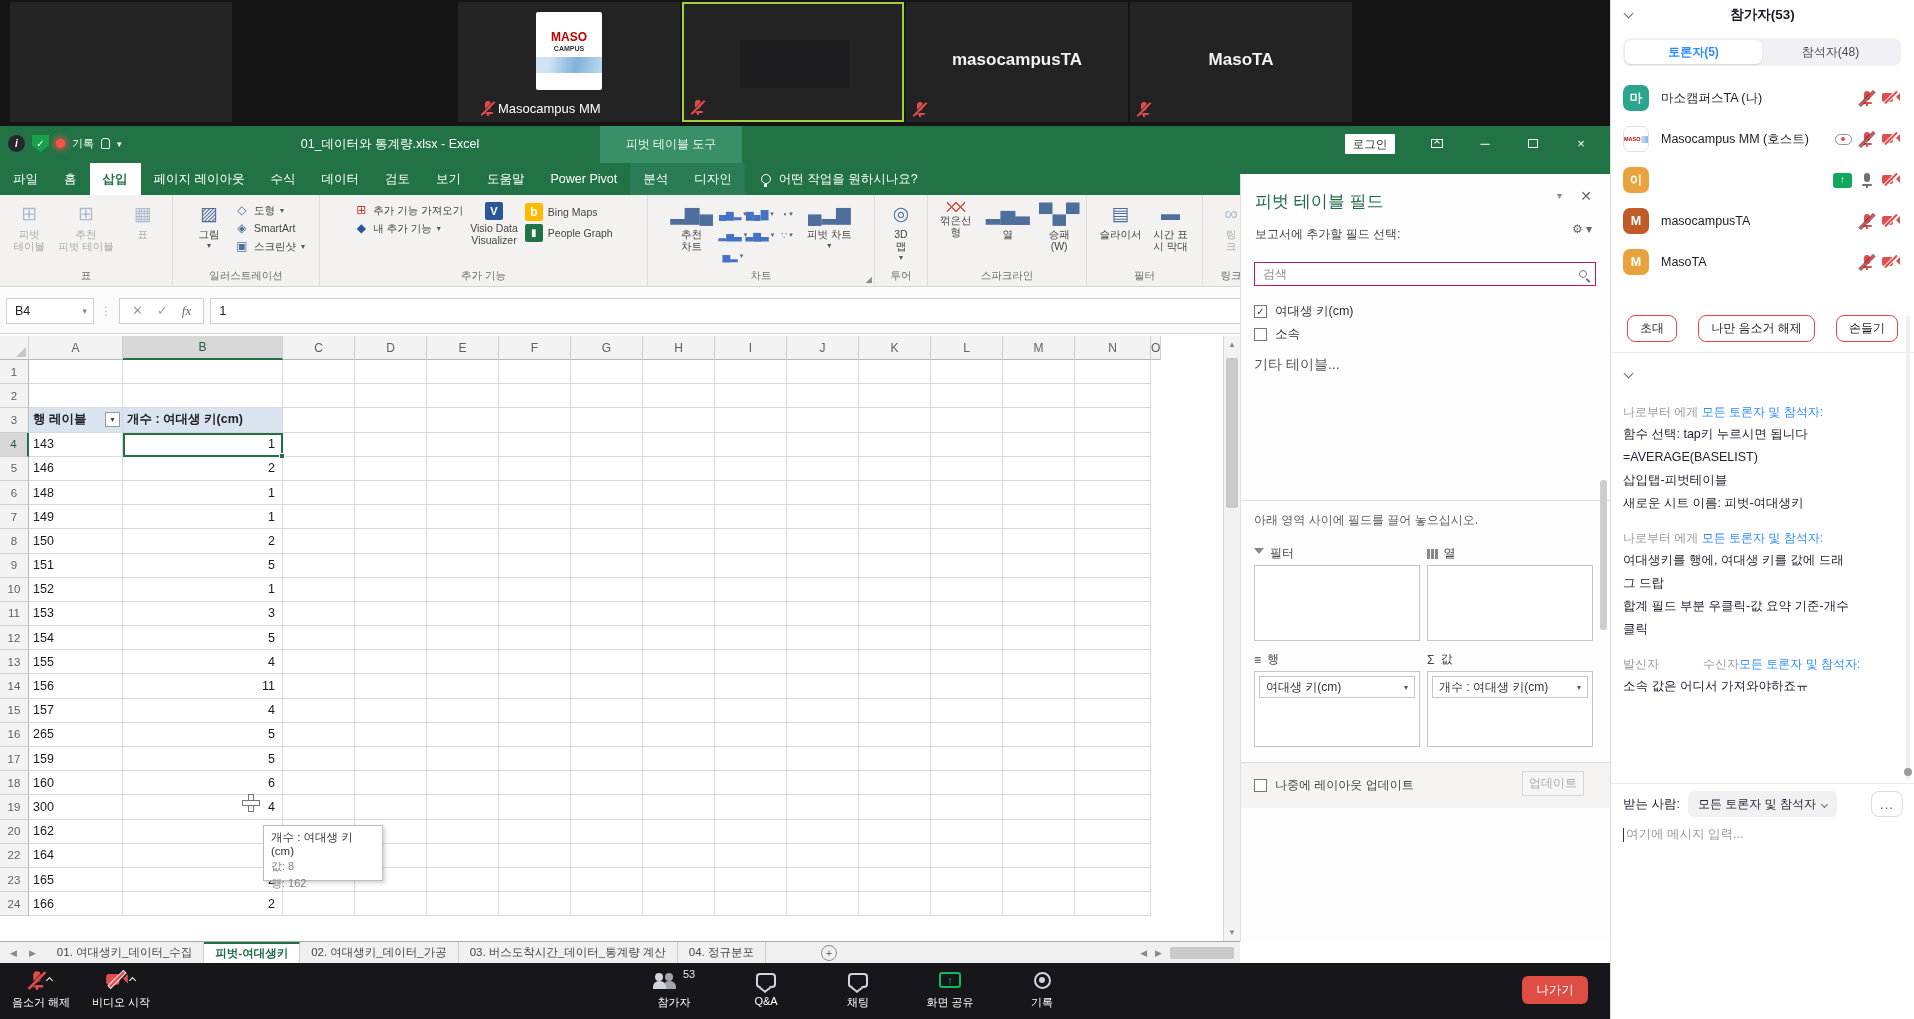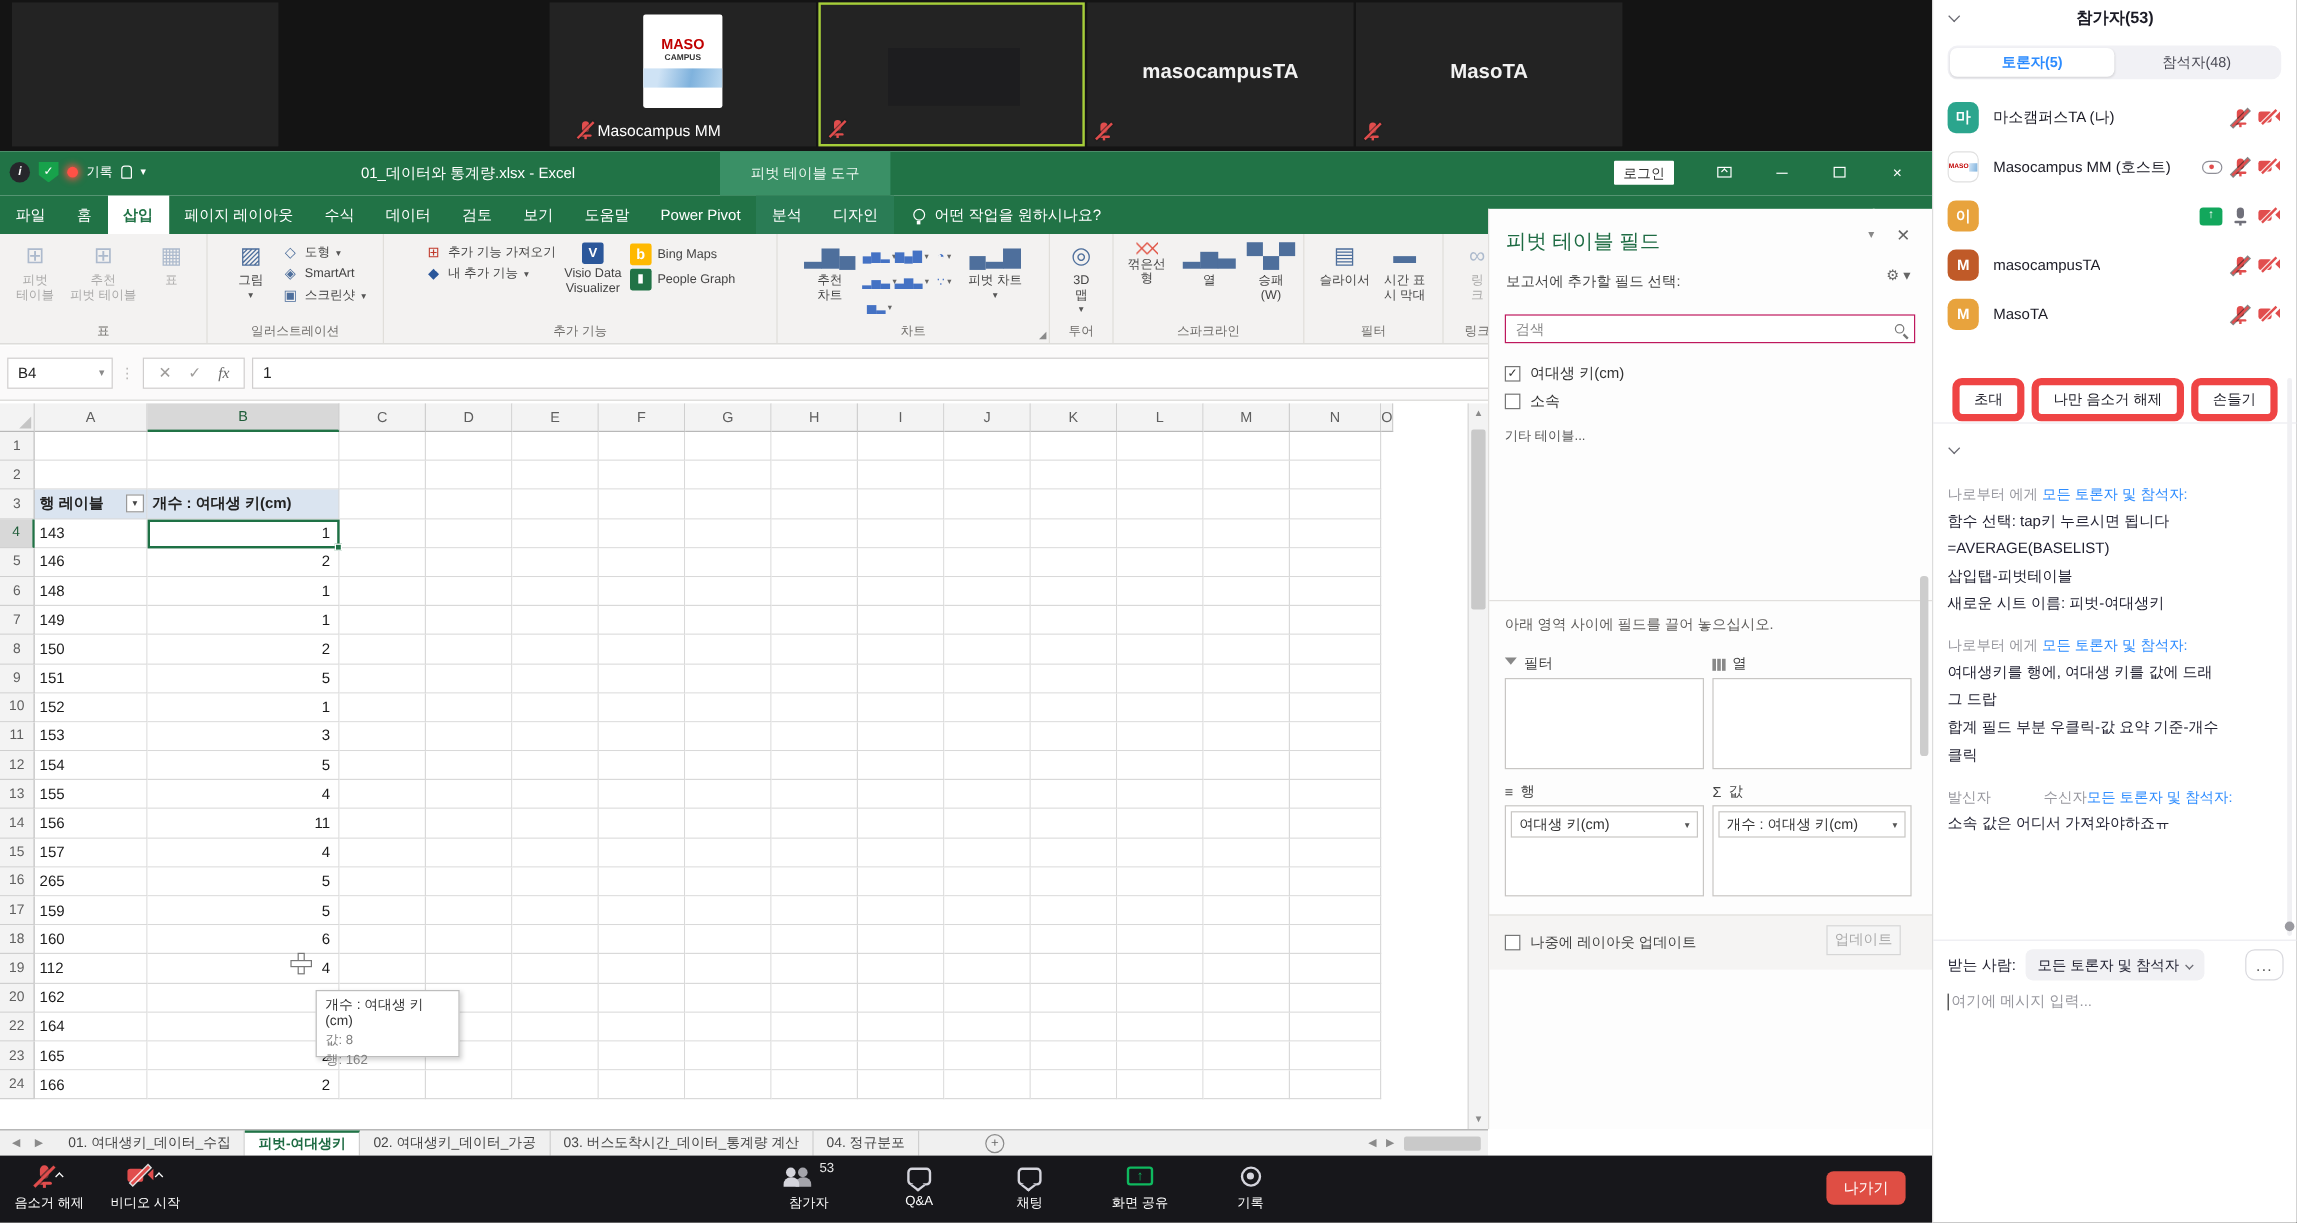--- a/index.html
+++ b/index.html
@@ -139,21 +139,21 @@
   .pp-close{position:absolute;right:18px;top:14px;color:#666;font-size:14px;}
   .pp-pin{position:absolute;right:48px;top:16px;color:#888;font-size:10px;}
   .pp-sub{position:absolute;left:14px;top:52px;color:#444;}
   .pp-gear{position:absolute;right:18px;top:48px;color:#666;font-size:12px;}
   .pp-search{position:absolute;left:13px;top:88px;width:342px;height:24px;background:#fff;border:1px solid #be185d;display:flex;align-items:center;padding:0 8px;color:#8a8a8a;}
   .pp-search .mag{margin-left:auto;width:8px;height:8px;border:1.5px solid #767676;border-radius:50%;position:relative;}
   .pp-search .mag:after{content:"";position:absolute;left:7px;top:7px;width:5px;height:1.5px;background:#767676;transform:rotate(45deg);transform-origin:0 0;}
   .pp-fields{position:absolute;left:13px;top:126px;width:342px;}
   .pp-field{display:flex;align-items:center;gap:8px;height:23px;color:#333;font-size:12.5px;}
   .cbx{width:13px;height:13px;border:1px solid #767676;background:#fff;display:inline-flex;align-items:center;justify-content:center;font-size:10px;color:#333;}
-  .pp-more{position:absolute;left:13px;top:182px;color:#555;font-size:11px;}
+  .pp-more{position:absolute;left:13px;top:182px;color:#555;font-size:14px;}
   .pp-div{position:absolute;left:0;top:326px;width:100%;border-top:1px solid #e1dfdd;}
   .pp-hint{position:absolute;left:13px;top:338px;color:#605e5c;}
   .pp-area-label{position:absolute;display:flex;align-items:center;gap:6px;color:#444;}
   .pp-area-box{position:absolute;width:166px;background:#fff;border:1px solid #c8c6c4;}
   .pp-chip{margin:4px;height:22px;border:1px solid #c8c6c4;background:#fff;display:flex;align-items:center;padding:0 6px;font-size:12px;color:#333;}
   .pp-chip .car{margin-left:auto;font-size:8px;color:#555;}
   .funnel{width:0;height:0;border:5px solid transparent;border-top:6px solid #888;position:relative;display:inline-block;}
   .colbars{display:inline-flex;gap:1.5px;}
   .colbars i{width:2.5px;height:10px;background:#888;}
   .pp-footer{position:absolute;left:0;top:588px;width:100%;height:46px;background:#f5f4f3;border-top:1px solid #e1dfdd;}
@@ -198,21 +198,21 @@
   .sp-tab{flex:1;display:flex;align-items:center;justify-content:center;font-size:12px;color:#4a4a55;border-radius:6px;}
   .sp-tab.active{background:#fff;color:#2d8cff;font-weight:bold;box-shadow:0 1px 2px rgba(0,0,0,.12);}
   .prow{position:absolute;left:0;width:100%;height:40px;}
   .pav{position:absolute;left:12px;top:7px;width:26px;height:26px;border-radius:7px;color:#fff;font-size:12.5px;font-weight:bold;display:flex;align-items:center;justify-content:center;overflow:hidden;}
   .pav.logo{background:#fff;border:1px solid #e0e0e0;}
   .pav.logo .mini-maso{color:#c00000;font-size:5.5px;font-weight:bold;line-height:5px;text-align:center;}
   .pav.logo .mini-wave{width:100%;height:7px;background:linear-gradient(100deg,#cfe3f5,#7fb2dd);}
   .pname{position:absolute;left:50px;top:0;height:40px;display:flex;align-items:center;font-size:12.5px;color:#1b1b25;max-width:150px;white-space:nowrap;overflow:hidden;}
   .picons{position:absolute;right:14px;top:0;height:40px;display:flex;align-items:center;gap:9px;}
   .sp-btns{position:absolute;left:0;top:315px;width:100%;display:flex;justify-content:space-between;padding:0 16px;}
-  .sp-btn{height:27px;border:6px solid #ef4444;border-radius:8px;background:#fff;font-size:12px;color:#1b1b25;padding:12px 12px;display:flex;align-items:center;}
+  .sp-btn{height:27px;border:1px solid #ef4444;border-radius:8px;background:#fff;font-size:12px;color:#1b1b25;padding:12px 12px;display:flex;align-items:center;}
   .sp-div{position:absolute;left:0;width:100%;border-top:1px solid #ebebf0;}
   .chat-header{position:absolute;left:0;top:360px;width:100%;height:26px;display:flex;align-items:center;justify-content:center;font-size:13.5px;font-weight:bold;color:#1b1b25;}
   #chatmsgs{position:absolute;left:12px;top:402px;width:278px;}
   .msg{margin-bottom:13px;}
   .meta{font-size:12px;line-height:21px;}
   .meta .gray{color:#98989f;}
   .meta .blue{color:#2d8cff;}
   .meta .gap{display:inline-block;width:44px;}
   .mline{font-size:12.5px;color:#232333;line-height:23px;}
   .chat-scroll{position:absolute;right:4px;top:315px;width:4px;height:465px;background:#f0f0f3;border-radius:2px;}
@@ -894,21 +894,21 @@
             <div class="gcell" style="width: 72px;"></div>
             <div class="gcell" style="width: 72px;"></div>
             <div class="gcell" style="width: 72px;"></div>
             <div class="gcell" style="width: 72px;"></div>
             <div class="gcell" style="width: 72px;"></div>
             <div class="gcell" style="width: 72px;"></div>
             <div class="gcell" style="width: 76px;"></div>
           </div>
           <div class="grow" style="height: 24.2px;">
             <div class="rncell">19</div>
-            <div class="gcell" style="width: 94px;">112</div>
+            <div class="gcell" style="width: 94px;">300</div>
             <div class="gcell num" style="width: 160px;">4</div>
             <div class="gcell" style="width: 72px;"></div>
             <div class="gcell" style="width: 72px;"></div>
             <div class="gcell" style="width: 72px;"></div>
             <div class="gcell" style="width: 72px;"></div>
             <div class="gcell" style="width: 72px;"></div>
             <div class="gcell" style="width: 72px;"></div>
             <div class="gcell" style="width: 72px;"></div>
             <div class="gcell" style="width: 72px;"></div>
             <div class="gcell" style="width: 72px;"></div>

